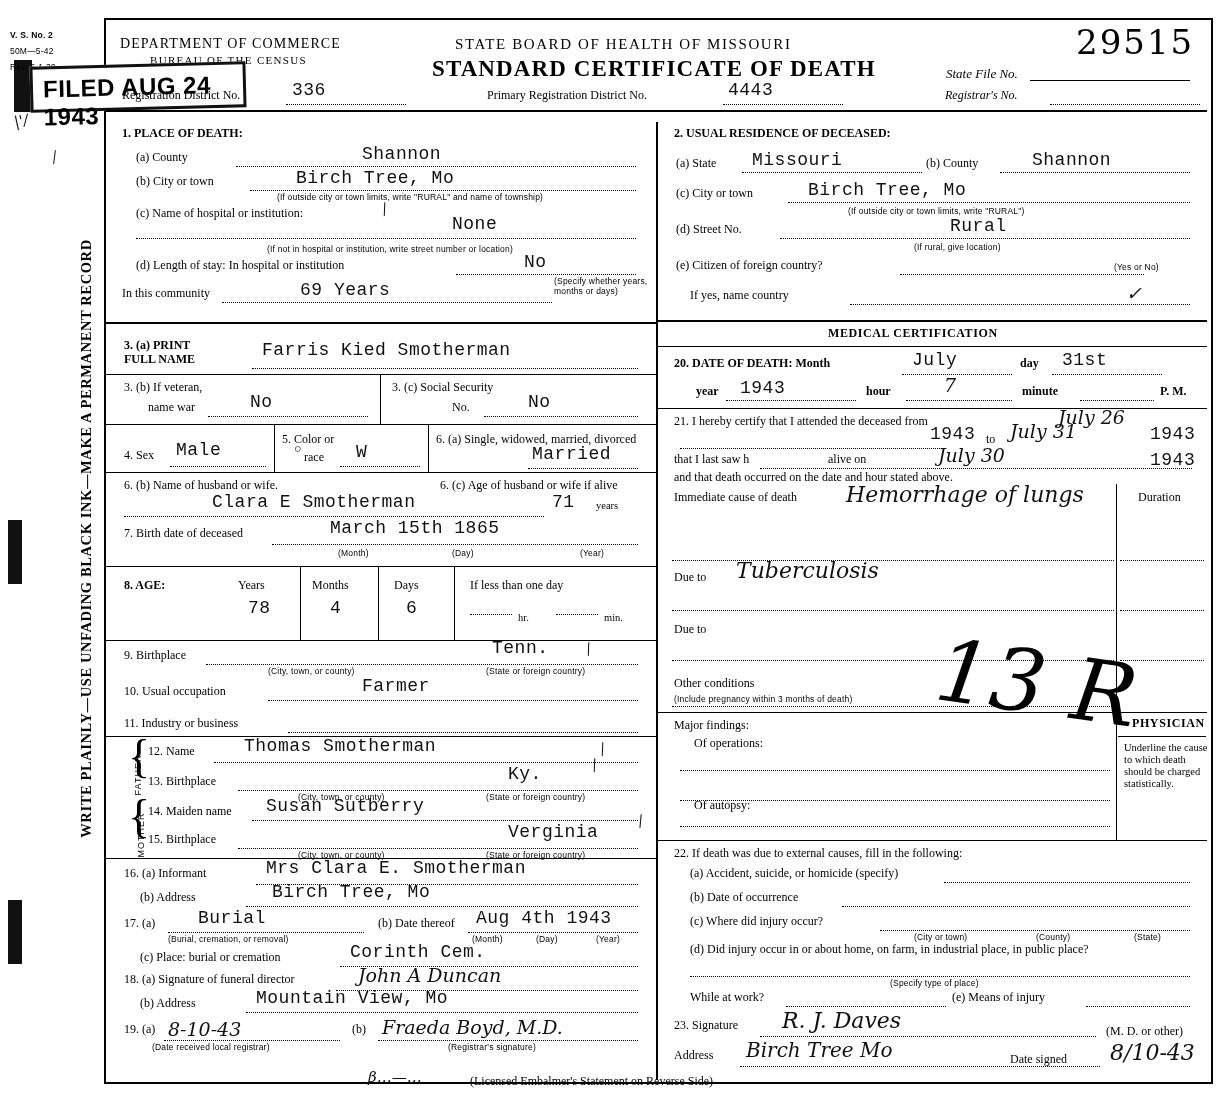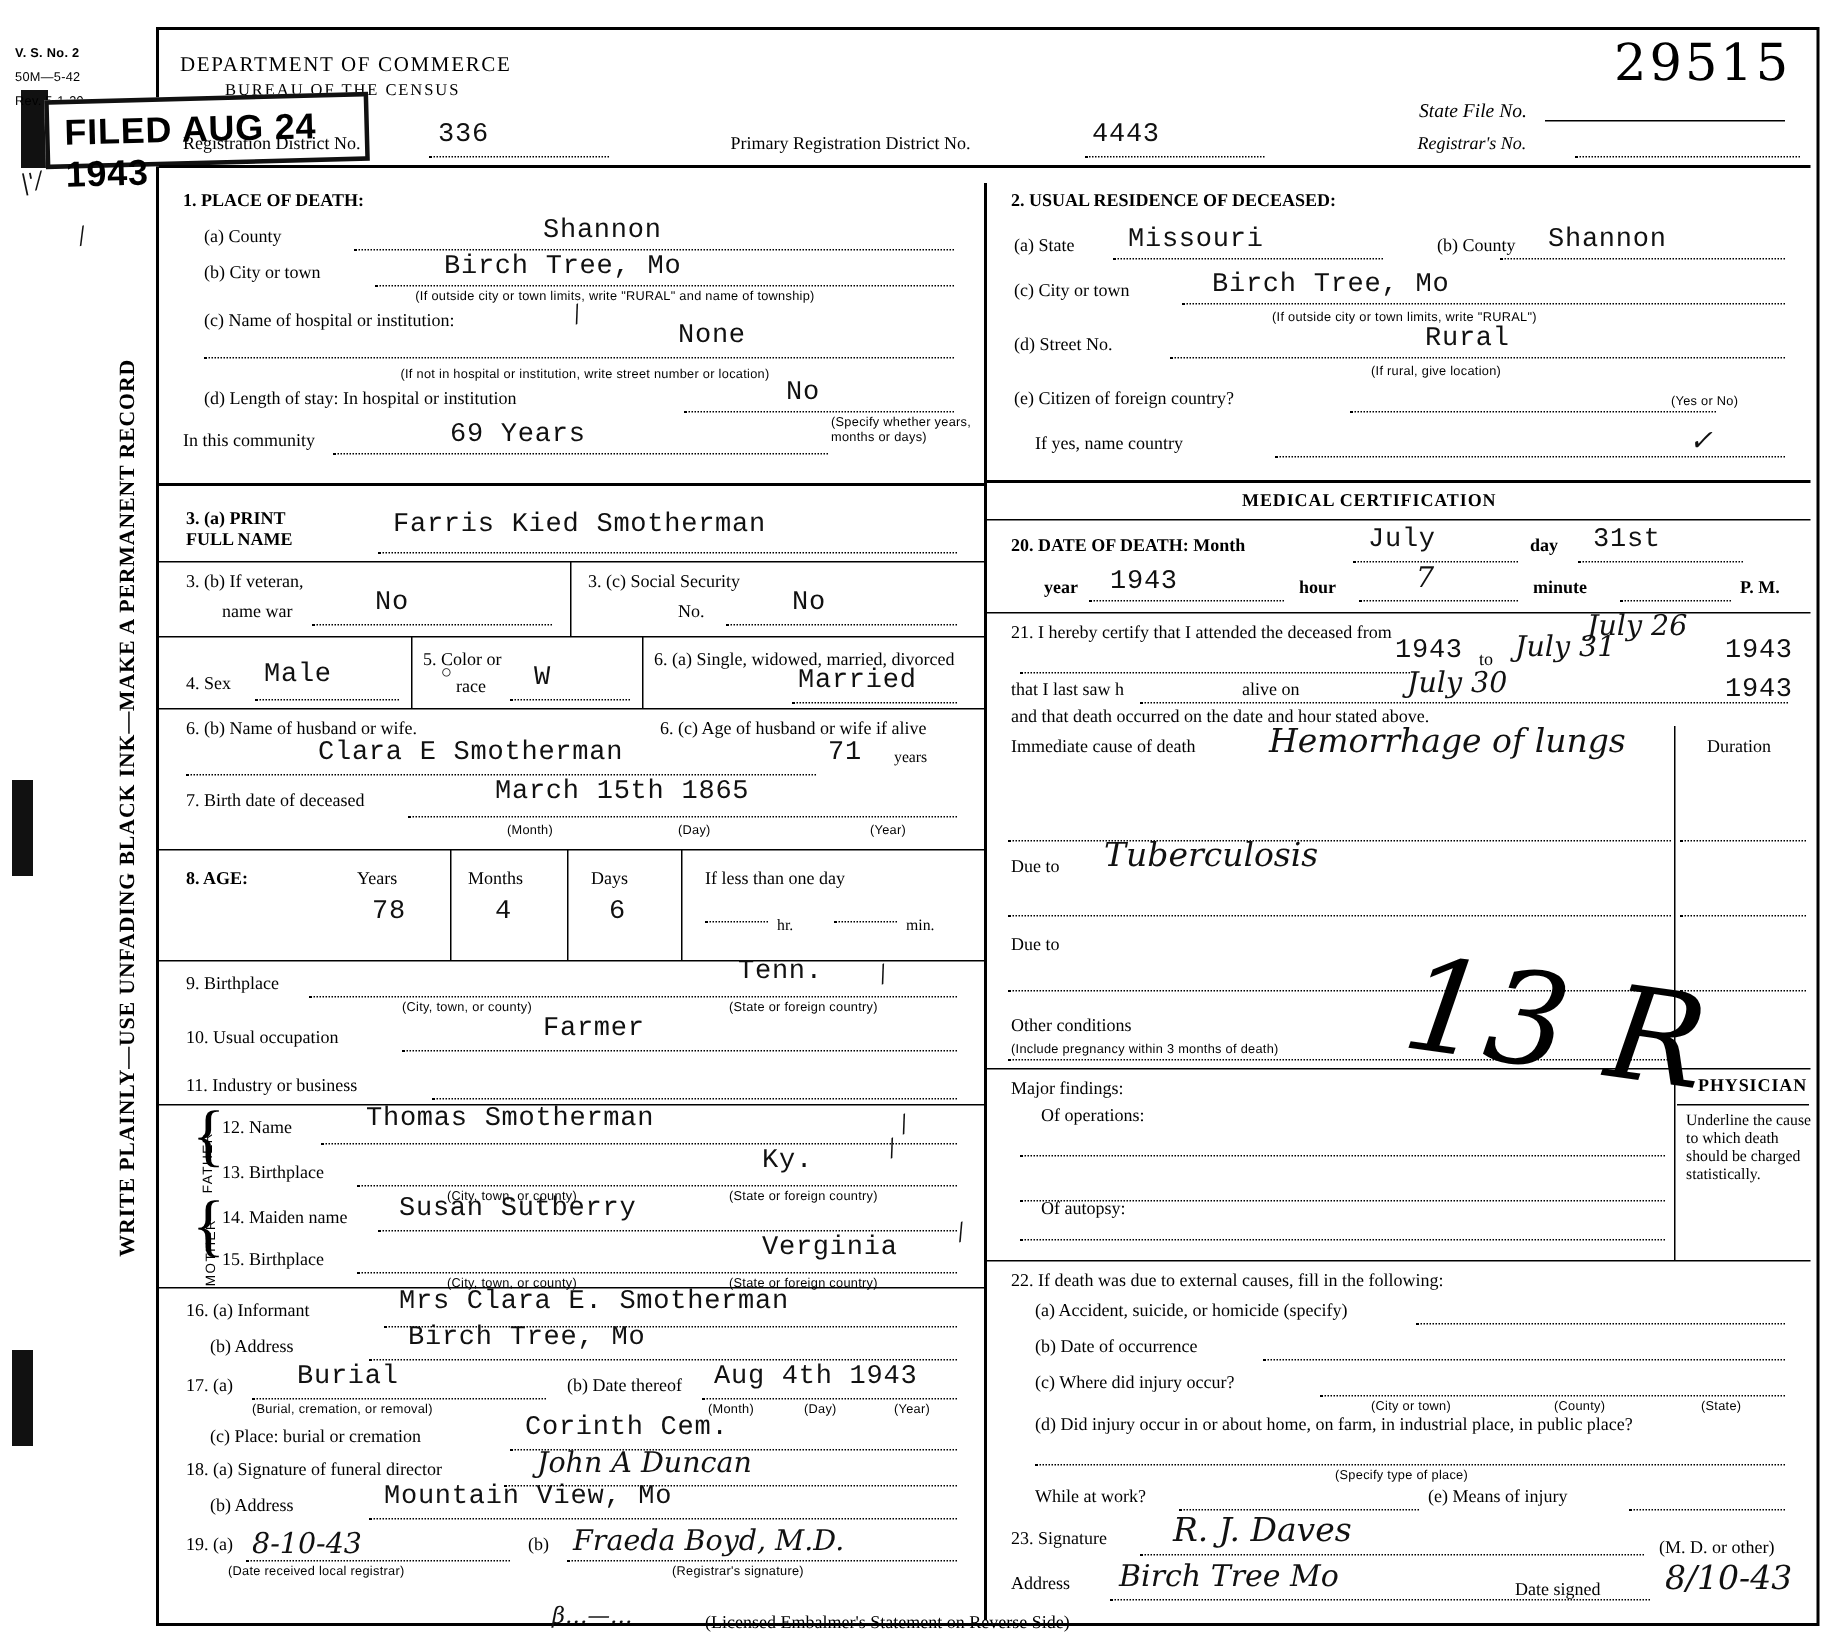--- a/index.html
+++ b/index.html
@@ -47,20 +47,22 @@
   <div class="abs tiny" style="left:10px;top:62px;">Rev. 5-1-39</div>
 
   <div class="abs cursiveS" style="left:14px;top:112px;transform:rotate(-12deg);">|'/</div>
   <div class="abs cursiveS" style="left:52px;top:148px;transform:rotate(-20deg);">/</div>
 
   <div id="frame"></div>
 
   <div class="abs" style="left:120px;top:36px;font-family:'Liberation Serif',serif;font-size:14px;letter-spacing:1.1px;">DEPARTMENT OF COMMERCE</div>
   <div class="abs" style="left:150px;top:54px;font-family:'Liberation Serif',serif;font-size:11px;letter-spacing:1.3px;font-variant:small-caps;">BUREAU OF THE CENSUS</div>
 
+  <div class="abs" style="left:455px;top:36px;font-family:'Liberation Serif',serif;font-size:15px;letter-spacing:1.6px;">STATE BOARD OF HEALTH OF MISSOURI</div>
+  <div class="abs" style="left:432px;top:56px;font-family:'Liberation Serif',serif;font-size:23px;font-weight:bold;letter-spacing:1.1px;">STANDARD CERTIFICATE OF DEATH</div>
 
   <div class="abs" style="left:946px;top:66px;font-size:13px;font-style:italic;">State File No.</div>
   <div class="undersolid" style="left:1030px;top:80px;width:160px;"></div>
   <div class="abs" style="left:1076px;top:22px;font-family:'DejaVu Serif',serif;font-size:34px;letter-spacing:2px;">29515</div>
 
   <div class="abs" style="left:30px;top:64px;width:210px;height:40px;border:3px solid #111;background:#fff;transform:rotate(-1.5deg);">
     <div class="stamp" style="position:absolute;left:10px;top:6px;font-size:24px;letter-spacing:.5px;">FILED AUG 24 1943</div>
   </div>
 
   <div class="line" style="left:106px;top:110px;width:1101px;height:2px;"></div>
@@ -266,21 +268,21 @@
   <div class="abs md" style="left:352px;top:1022px;">(b)</div>
   <div class="under" style="left:378px;top:1040px;width:260px;"></div>
   <div class="abs cursive" style="left:382px;top:1016px;">Fraeda Boyd, M.D.</div>
   <div class="abs tiny" style="left:448px;top:1042px;">(Registrar's signature)</div>
 
   <div class="abs md bold" style="left:674px;top:126px;">2.  USUAL RESIDENCE OF DECEASED:</div>
 
   <div class="abs md" style="left:676px;top:156px;">(a)  State</div>
   <div class="under" style="left:742px;top:172px;width:180px;"></div>
   <div class="abs hwL" style="left:752px;top:150px;">Missouri</div>
-  <div class="abs md" style="left:926px;top:156px;margin-left:32px;">(b)  County</div>
+  <div class="abs md" style="left:926px;top:156px;">(b)  County</div>
   <div class="under" style="left:1000px;top:172px;width:190px;"></div>
   <div class="abs hwL" style="left:1032px;top:150px;">Shannon</div>
 
   <div class="abs md" style="left:676px;top:186px;">(c)  City or town</div>
   <div class="under" style="left:788px;top:202px;width:402px;"></div>
   <div class="abs hwL" style="left:808px;top:180px;">Birch Tree, Mo</div>
   <div class="abs tiny" style="left:848px;top:206px;">(If outside city or town limits, write "RURAL")</div>
 
   <div class="abs md" style="left:676px;top:222px;">(d)  Street No.</div>
   <div class="under" style="left:780px;top:238px;width:410px;"></div>

